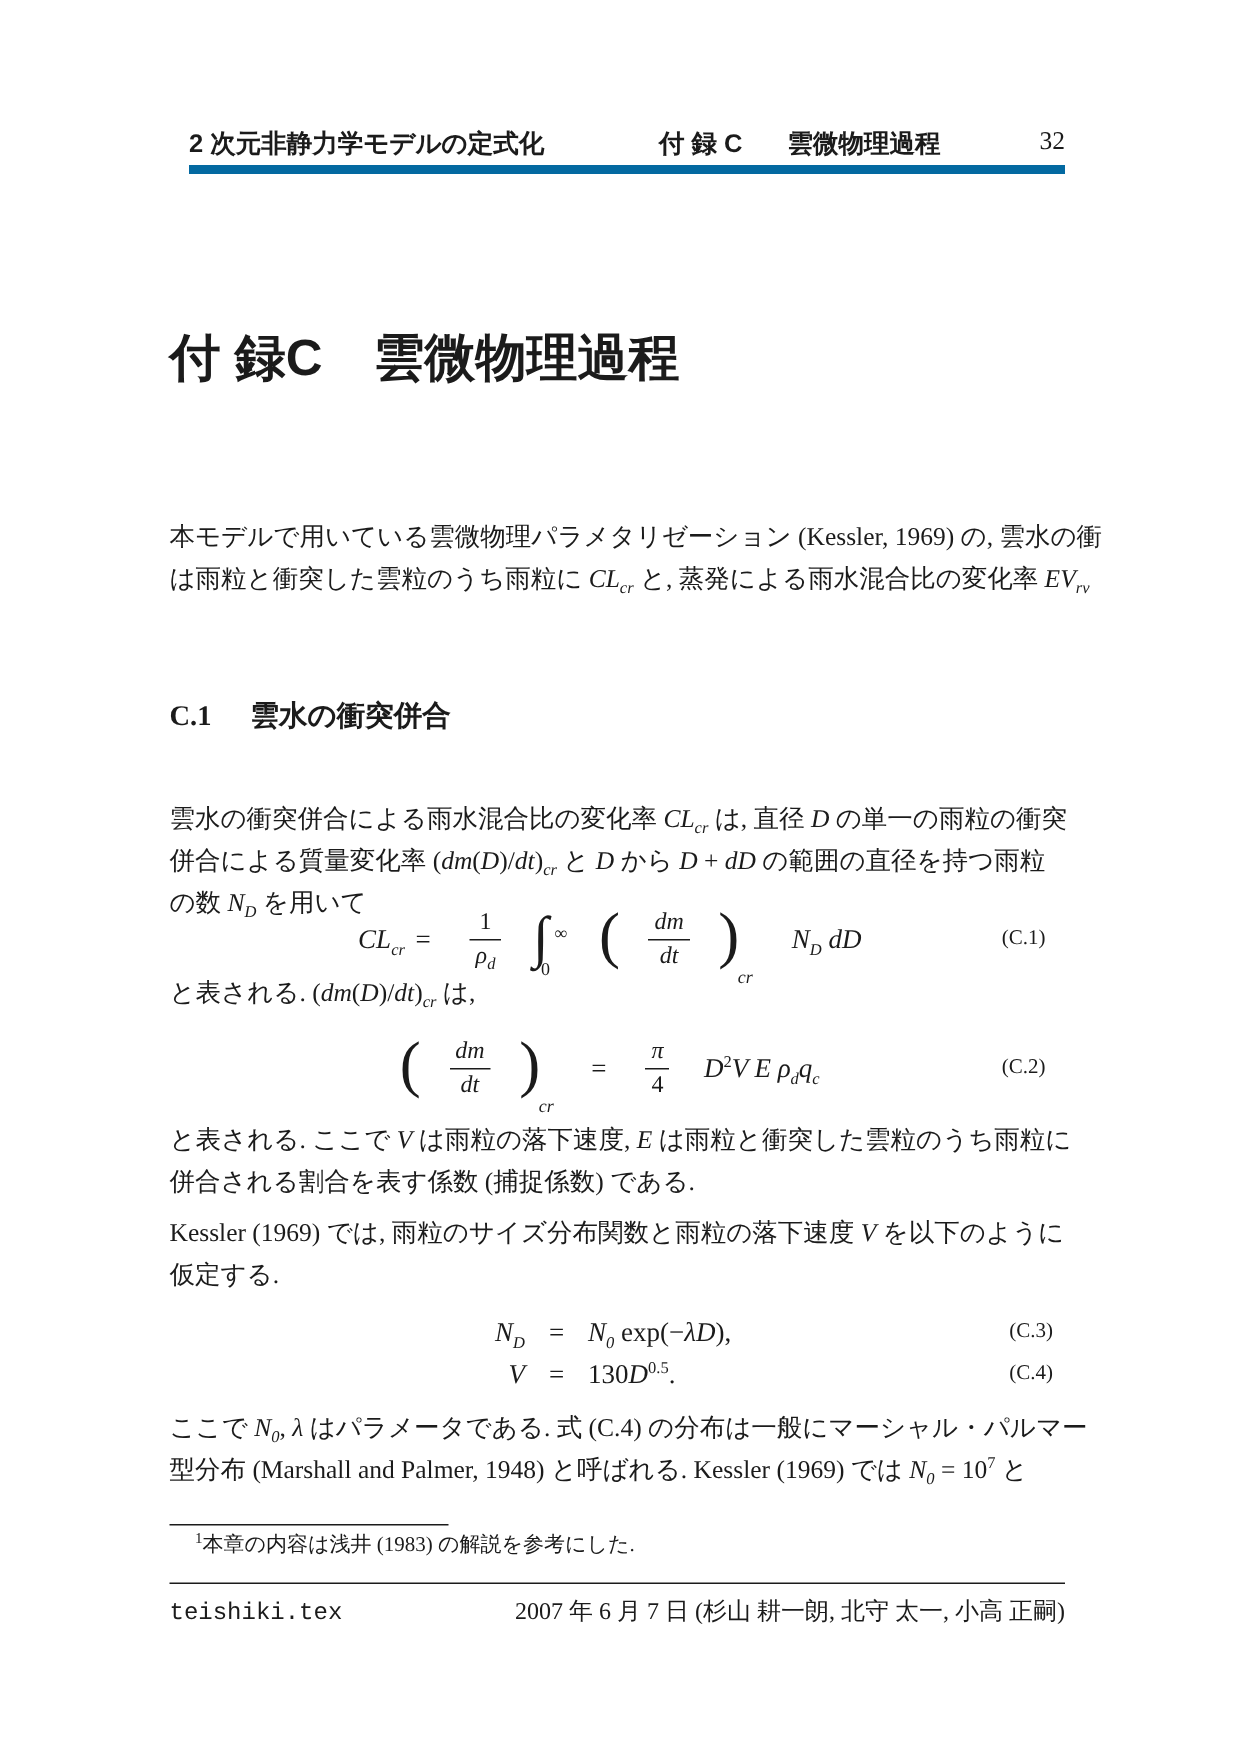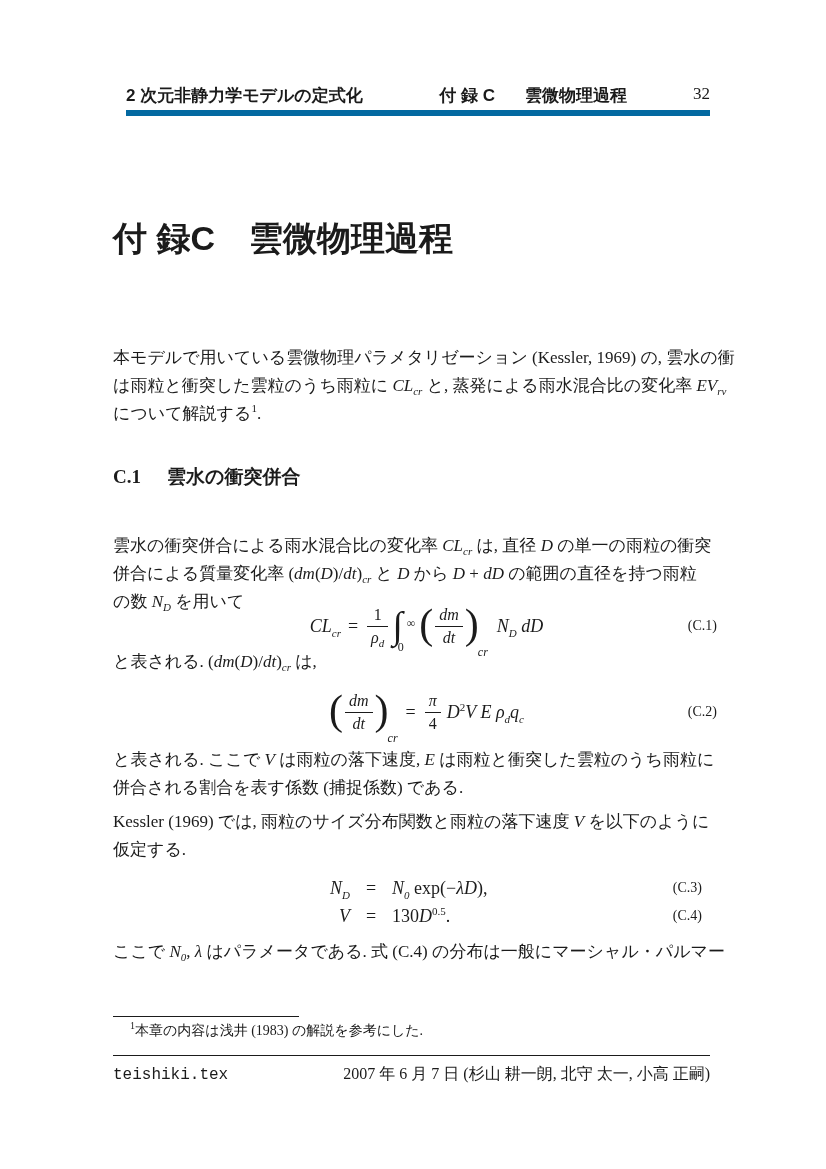--- a/index.html
+++ b/index.html
@@ -35,23 +35,24 @@
   
   .para{left:113px;width:600px;font-size:17px;}
   .para .line{height:28px;line-height:28px;white-space:nowrap;}
 
   
   .section{left:113px;top:464px;font-size:19px;font-weight:700;white-space:nowrap;}
   .section .num{font-family:"Liberation Serif","DejaVu Serif",serif;margin-right:26px;}
 
   
   .eq{
-    left:128px;width:597px;height:56px;
+    left:108px;width:597px;height:56px;
     display:flex;justify-content:center;align-items:center;
     font-size:18px;
+    gap:17px;
   }
   .eq .chunk{white-space:nowrap;}
   .eq .rel{padding:0 7px;}
   .frac{display:inline-flex;flex-direction:column;text-align:center;font-size:16px;margin:0 2px;}
   .frac .fnum{display:block;padding:0 4px 2px;}
   .frac .fden{display:block;border-top:1px solid #1b1b1b;padding:2px 4px 0;}
   .int{font-size:38px;line-height:1;position:relative;top:-1px;margin:0 2px;}
   .int-lo{font-size:12px;position:relative;top:12px;left:-7px;font-style:normal;}
   .int-hi{font-size:12px;position:relative;top:-12px;left:-4px;font-style:normal;}
   .bigp{font-size:42px;line-height:1;font-weight:400;position:relative;top:-2px;}
@@ -93,21 +94,20 @@
   </span>
 </div>
 
 <div class="abs chapter sans">
   <span>付 録C</span><span class="gap"></span><span>雲微物理過程</span>
 </div>
 
 <div class="abs para" style="top:344px">
     <div class="line"><span>本モデルで用いている雲微物理パラメタリゼーション (Kessler, 1969) の, 雲水の衝</span></div>
     <div class="line"><span>は雨粒と衝突した雲粒のうち雨粒に </span><span class="mi">CL</span><sub class="mi">cr</sub><span> と, 蒸発による雨水混合比の変化率 </span><span class="mi">EV</span><sub class="mi">rv</sub></div>
-    <div class="line"><span>について解説する</span><sup>1</sup><span>.</span></div>
   </div>
 
 <div class="abs section">
   <span class="num">C.1</span><span class="sans">雲水の衝突併合</span>
 </div>
 
 <div class="abs para" style="top:532px">
     <div class="line"><span>雲水の衝突併合による雨水混合比の変化率 </span><span class="mi">CL</span><sub class="mi">cr</sub><span> は, 直径 </span><span class="mi">D</span><span> の単一の雨粒の衝突</span></div>
     <div class="line"><span>併合による質量変化率 (</span><span class="mi">dm</span><span>(</span><span class="mi">D</span><span>)/</span><span class="mi">dt</span><span>)</span><sub class="mi">cr</sub><span> と </span><span class="mi">D</span><span> から </span><span class="mi">D</span><span> + </span><span class="mi">dD</span><span> の範囲の直径を持つ雨粒</span></div>
     <div class="line"><span>の数 </span><span class="mi">N</span><sub class="mi">D</sub><span> を用いて</span></div>
@@ -166,20 +166,21 @@
     <span class="eqnum">(C.3)</span>
   </div>
   <div class="eqr">
     <span class="l"><span class="mi">V</span></span><span class="m">=</span><span class="r"><span>130</span><span class="mi">D</span><sup>0.5</sup><span>.</span></span>
     <span class="eqnum">(C.4)</span>
   </div>
 </div>
 
 <div class="abs para" style="top:938px">
     <div class="line"><span>ここで </span><span class="mi">N</span><sub class="mi">0</sub><span>, </span><span class="mi">λ</span><span> はパラメータである. 式 (C.4) の分布は一般にマーシャル・パルマー</span></div>
+    <div class="line"><span>型分布 (Marshall and Palmer, 1948) と呼ばれる. Kessler (1969) では </span><span class="mi">N</span><sub class="mi">0</sub><span> = 10</span><sup>7</sup><span> と</span></div>
   </div>
 
 <div class="abs fnrule"></div>
 <div class="abs footnote">
     <div class="line"><sup>1</sup><span>本章の内容は浅井 (1983) の解説を参考にした.</span></div>
   </div>
 
 <div class="abs ftrule"></div>
 <div class="abs footer">
   <span class="f-file mono">teishiki.tex</span>

